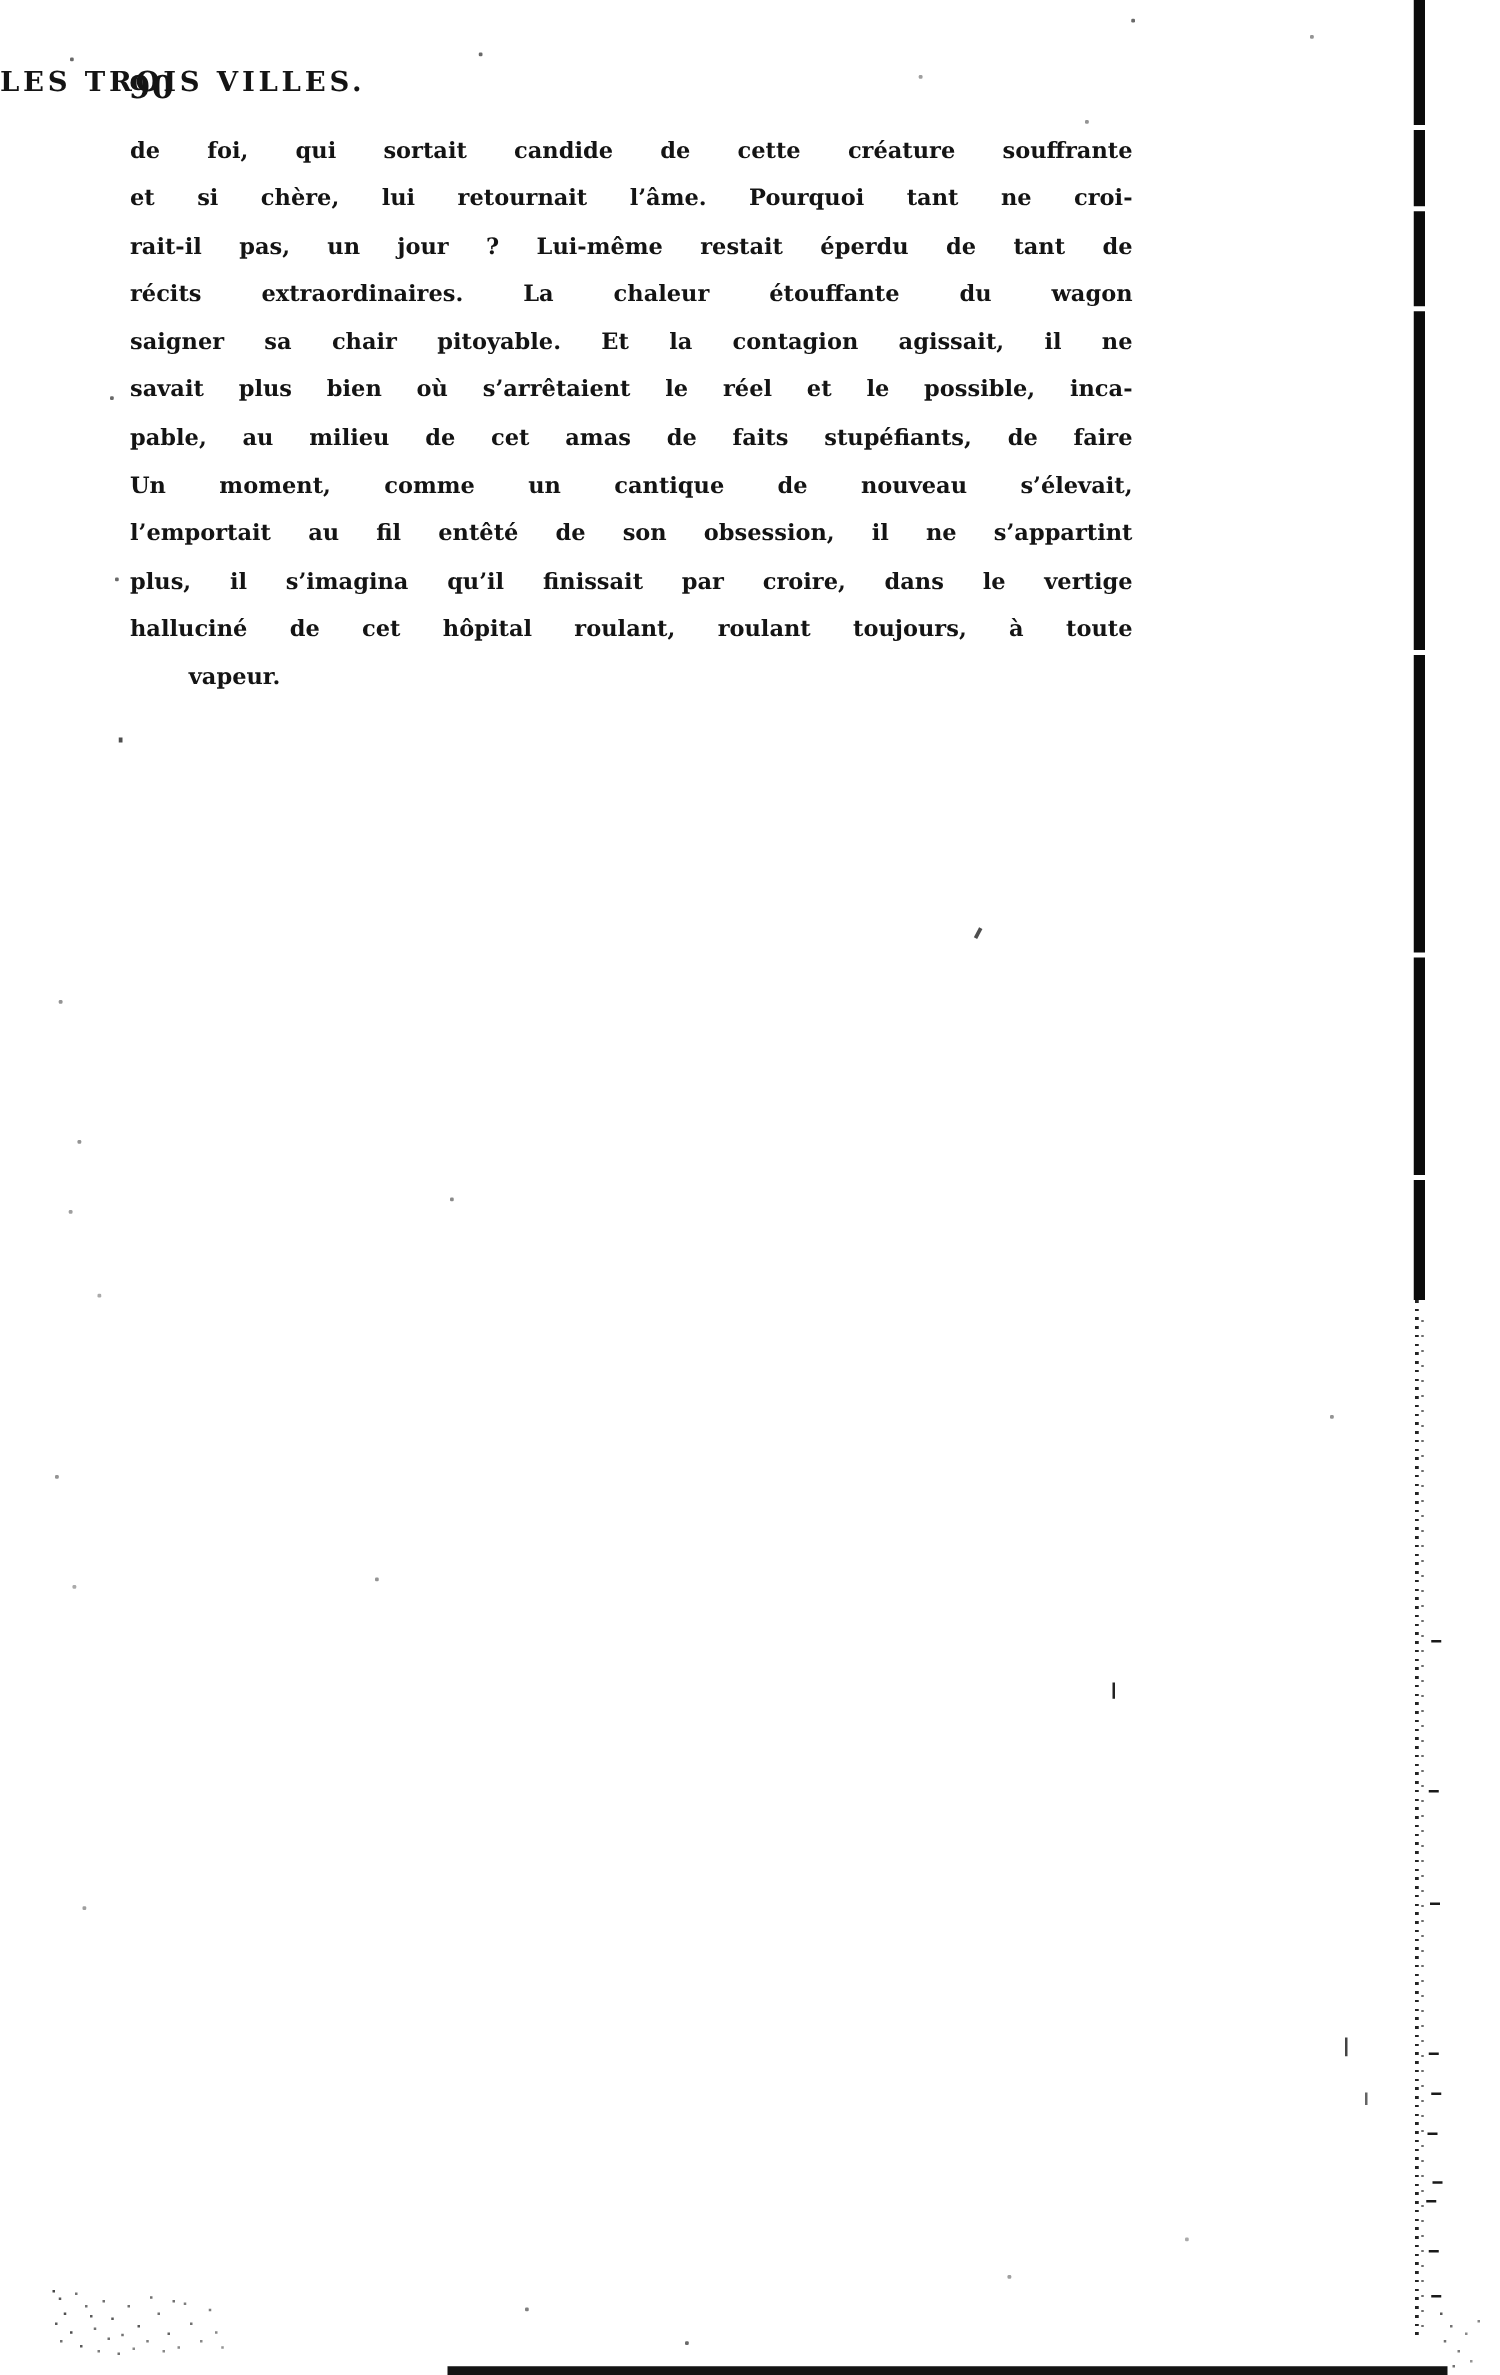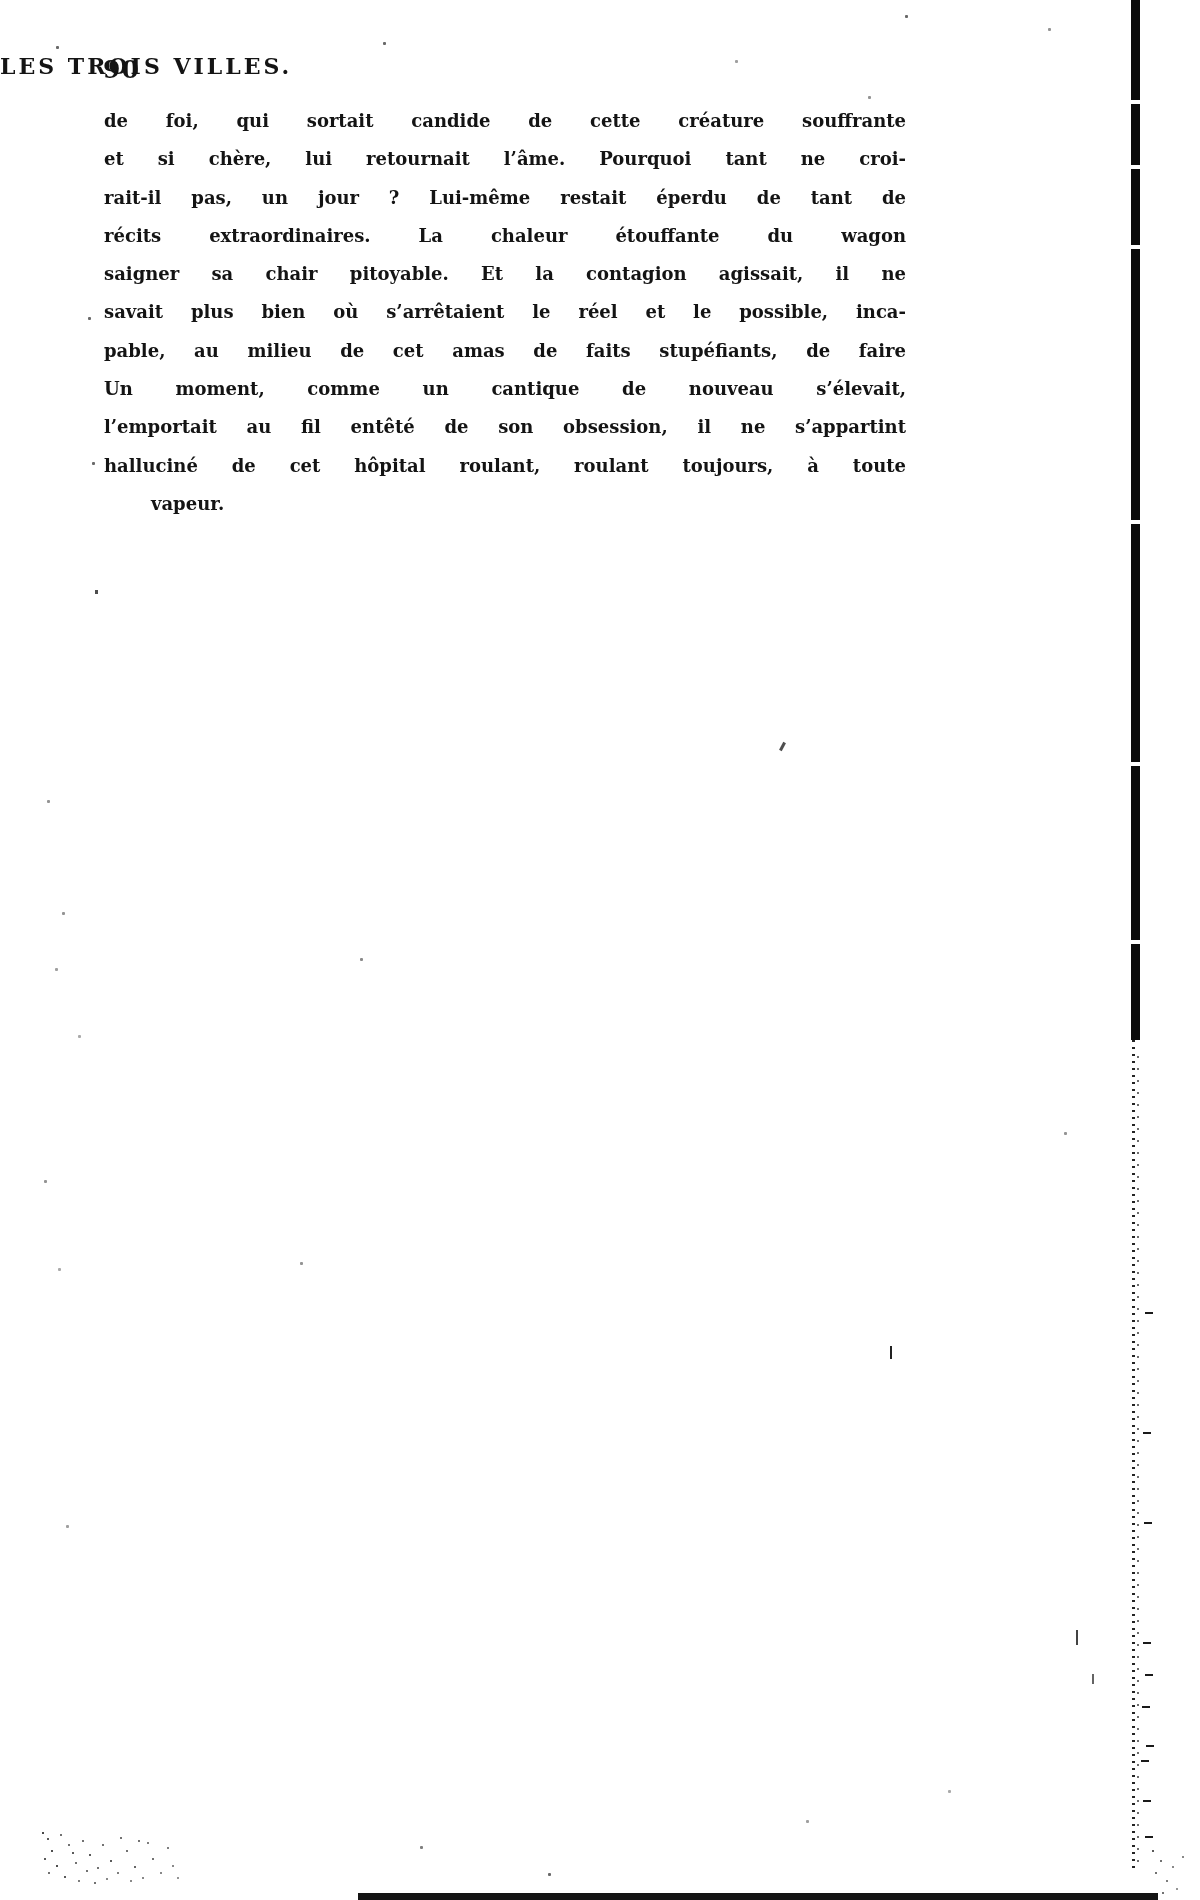--- a/index.html
+++ b/index.html
@@ -98,20 +98,21 @@
 <div class="body-text">
     <div class="line">de foi, qui sortait candide de cette créature souffrante</div>
     <div class="line">et si chère, lui retournait l’âme. Pourquoi tant ne croi-</div>
     <div class="line">rait-il pas, un jour ? Lui-même restait éperdu de tant de</div>
     <div class="line">récits extraordinaires. La chaleur étouffante du wagon</div>
     <div class="line">saigner sa chair pitoyable. Et la contagion agissait, il ne</div>
     <div class="line">savait plus bien où s’arrêtaient le réel et le possible, inca-</div>
     <div class="line">pable, au milieu de cet amas de faits stupéfiants, de faire</div>
     <div class="line">Un moment, comme un cantique de nouveau s’élevait,</div>
     <div class="line">l’emportait au fil entêté de son obsession, il ne s’appartint</div>
+    <div class="line">plus, il s’imagina qu’il finissait par croire, dans le vertige</div>
     <div class="line">halluciné de cet hôpital roulant, roulant toujours, à toute</div>
     <div class="line short">vapeur.</div>
   </div>
 
 <div class="scan-line-solid"></div>
 <div class="scan-gap g1"></div>
 <div class="scan-gap g2"></div>
 <div class="scan-gap g3"></div>
 <div class="scan-gap g4"></div>
 <div class="scan-gap g5"></div>

